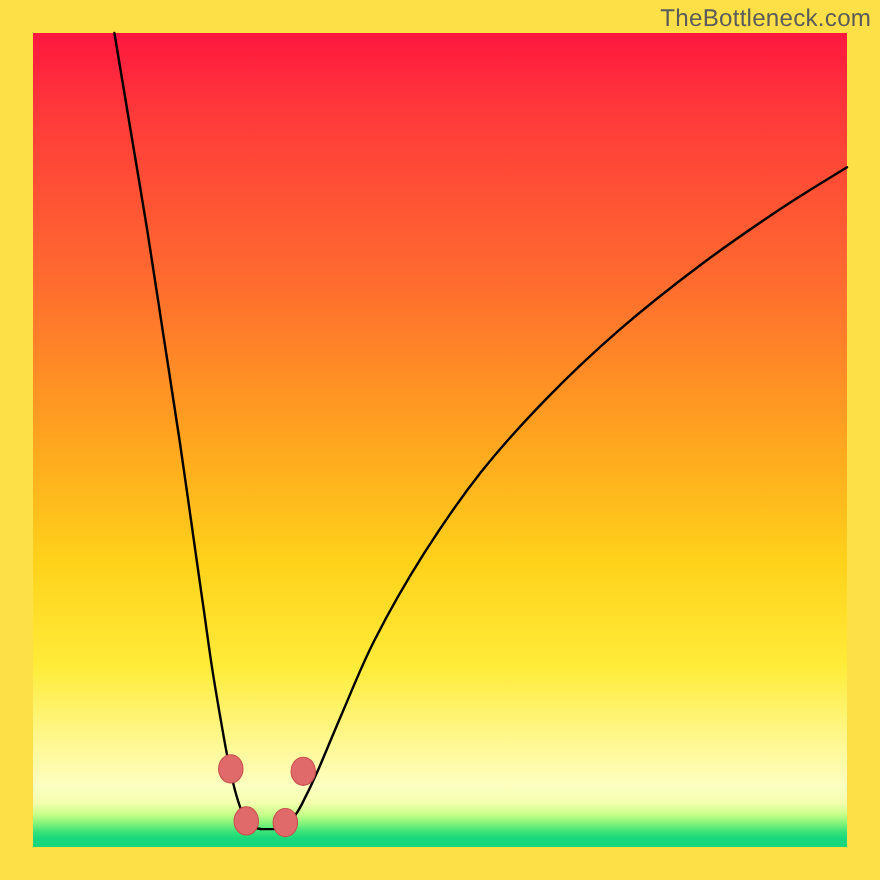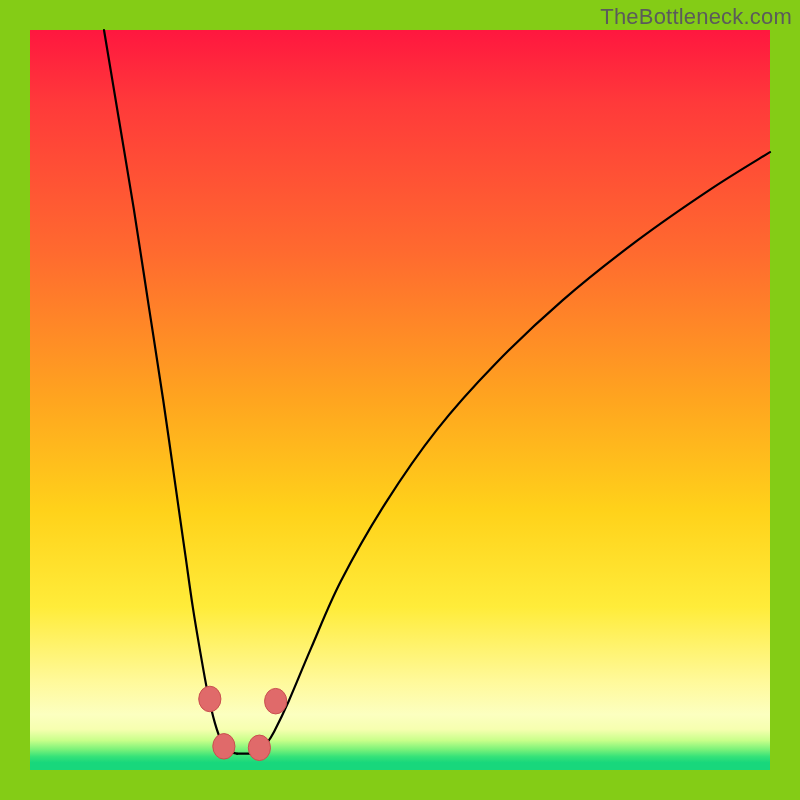--- a/index.html
+++ b/index.html
@@ -10,21 +10,21 @@
     background: #000;
     overflow: hidden;
     font-family: Arial, Helvetica, sans-serif;
   }
   .frame {
     position: absolute;
     top: 0;
     left: 0;
     width: 800px;
     height: 800px;
-    background: #84cc16;
+    background: #fde047;
   }
   .plot {
     position: absolute;
     top: 30px;
     left: 30px;
     width: 740px;
     height: 740px;
     
     background: linear-gradient(
       to bottom,

